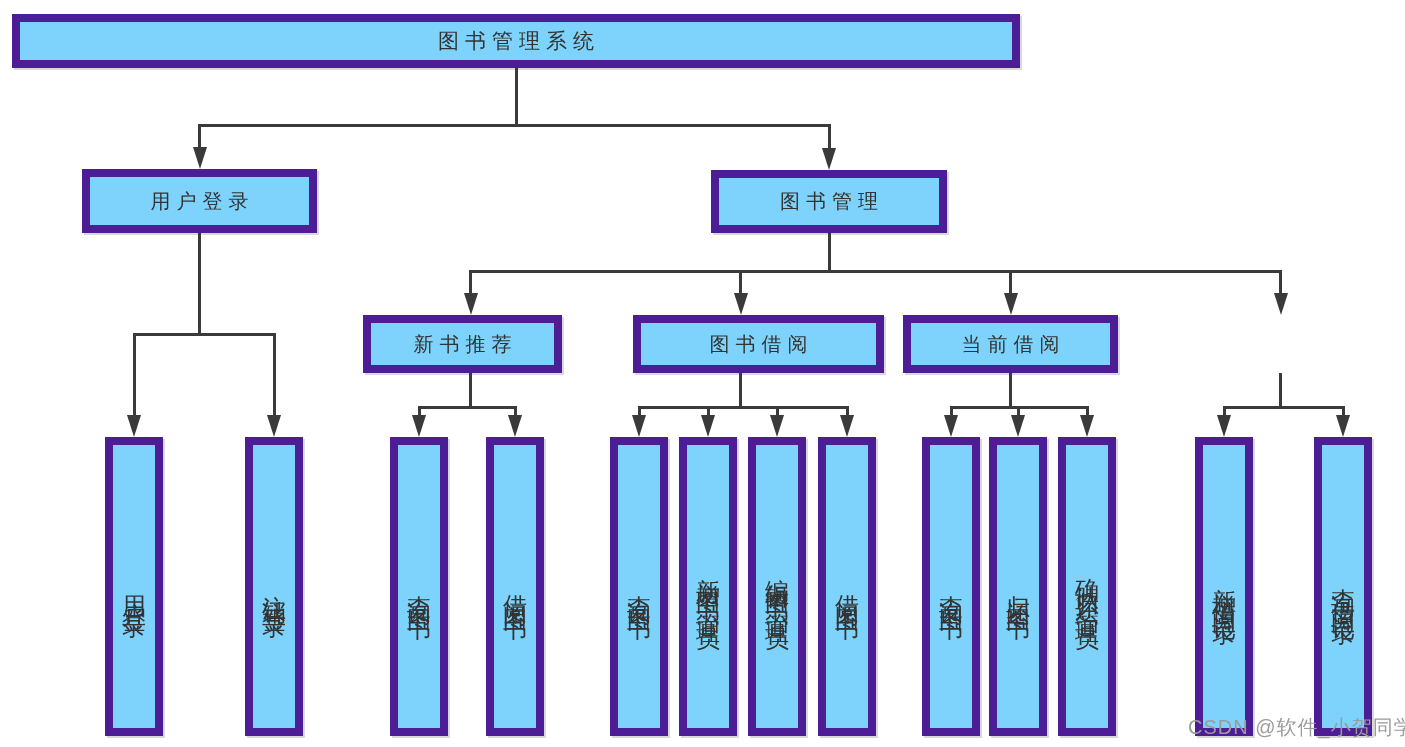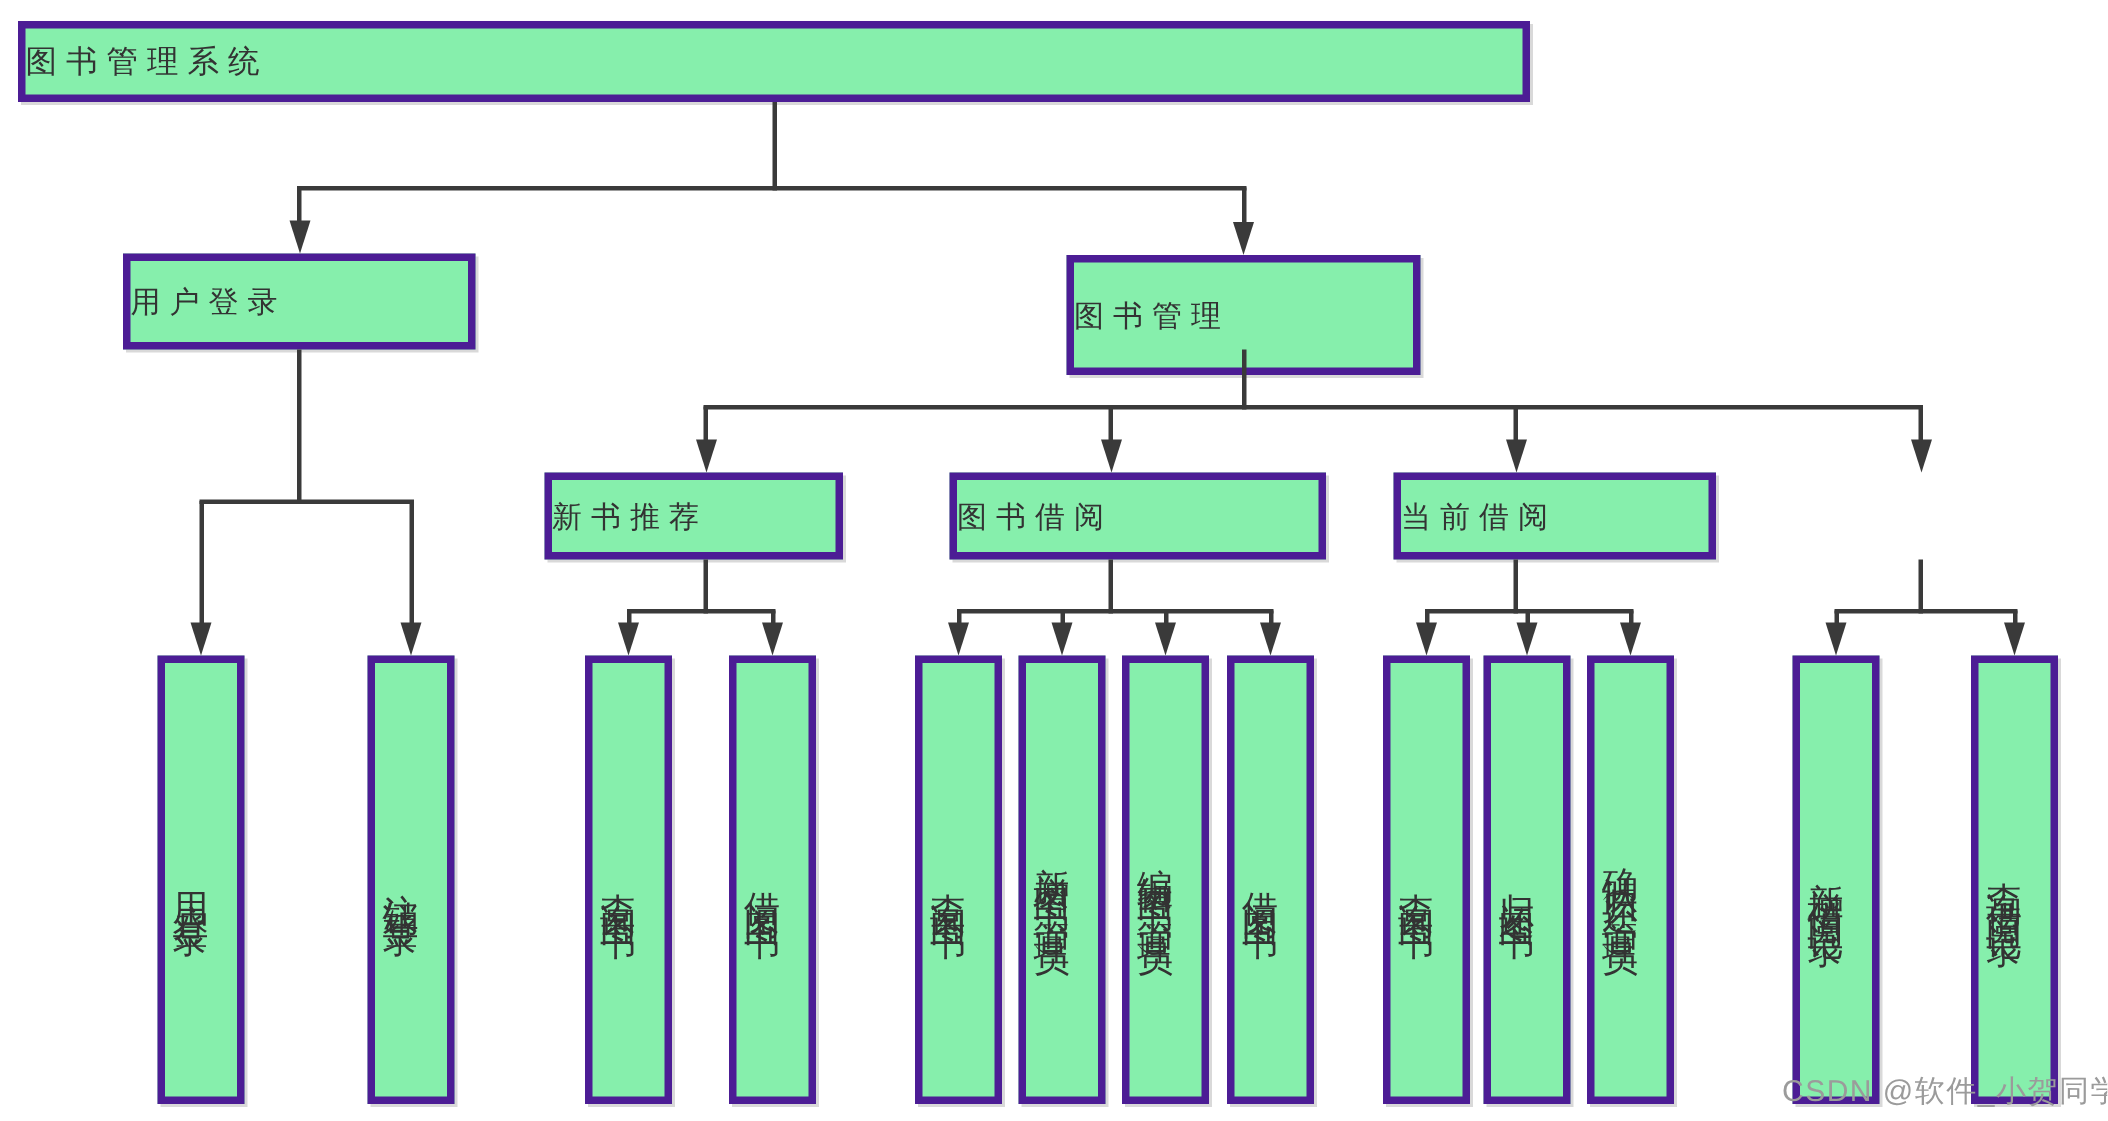--- a/index.html
+++ b/index.html
@@ -6,26 +6,26 @@
   #canvas {
     position: relative;
     width: 1405px;
     height: 747px;
     background: #ffffff;
     font-family: "Liberation Sans", sans-serif;
     overflow: hidden;
   }
   .node {
     position: absolute;
-    background: #86efac;
-    border: 5px solid #4c1d95;
+    background: #7dd3fc;
+    border: 8px solid #4c1d95;
     box-sizing: border-box;
     display: flex;
     align-items: center;
-    justify-content: flex-start;
+    justify-content: center;
     color: #333333;
     box-shadow: 2px 2px 0 rgba(130,130,130,0.30);
   }
   .node .lbl {
     white-space: nowrap;
     letter-spacing: 6px;
     margin-right: -6px;
   }
   .node.lvl1 .lbl { font-size: 21px; }
   .node.lvl2 .lbl { font-size: 20px; }
@@ -60,30 +60,30 @@
 <body>
 
 <div id="canvas">
   <div class="watermark">CSDN @软件_小贺同学</div>
 <div class="node lvl1" style="left: 12px; top: 14px; width: 1008px; height: 54px;">
       <span class="lbl">图书管理系统</span>
     </div>
     <div class="node lvl2" style="left: 82px; top: 169px; width: 235px; height: 64px;">
       <span class="lbl">用户登录</span>
     </div>
-    <div class="node lvl2" style="left: 711px; top: 170px; width: 236px; height: 80px;">
+    <div class="node lvl2" style="left: 711px; top: 170px; width: 236px; height: 63px;">
       <span class="lbl">图书管理</span>
     </div>
     <div class="node lvl2" style="left: 363px; top: 315px; width: 199px; height: 58px;">
       <span class="lbl">新书推荐</span>
     </div>
     <div class="node lvl2" style="left: 633px; top: 315px; width: 251px; height: 58px;">
       <span class="lbl">图书借阅</span>
     </div>
-    <div class="node lvl2" style="left: 903px; top: 315px; width: 215px; height: 58px; margin-left: 26px;">
+    <div class="node lvl2" style="left: 903px; top: 315px; width: 215px; height: 58px;">
       <span class="lbl">当前借阅</span>
     </div>
     <div class="node vert" style="left: 105px; top: 437px; width: 58px; height: 299px;">
       <span class="lbl">用户登录</span>
     </div>
     <div class="node vert" style="left: 245px; top: 437px; width: 58px; height: 299px;">
       <span class="lbl">注销登录</span>
     </div>
     <div class="node vert" style="left: 390px; top: 437px; width: 58px; height: 299px;">
       <span class="lbl">查询图书</span>

